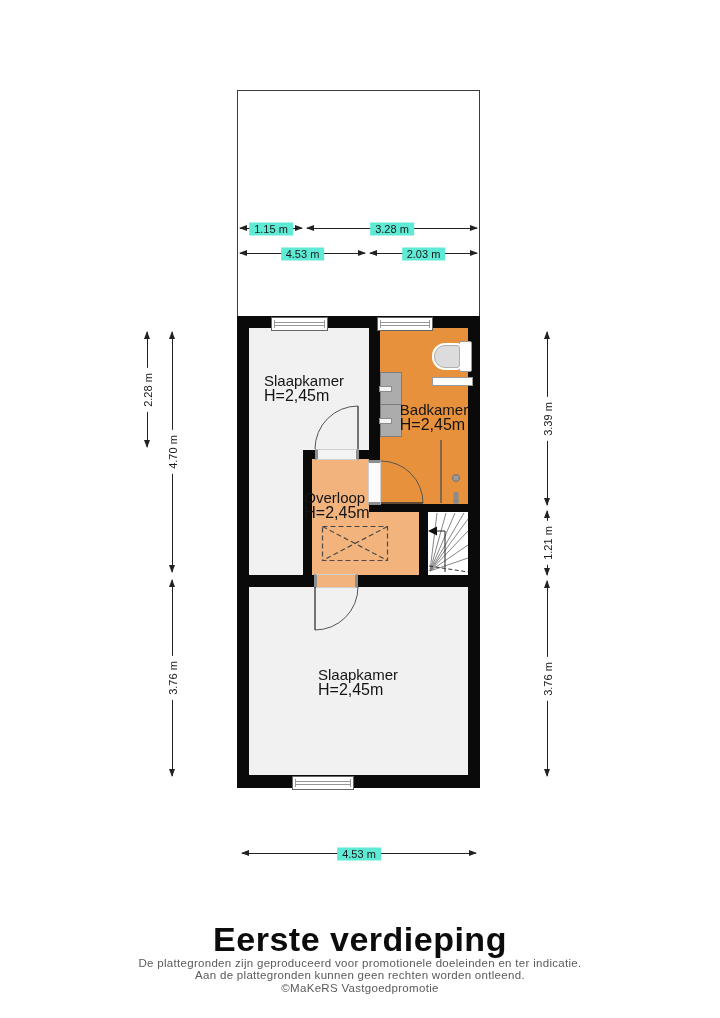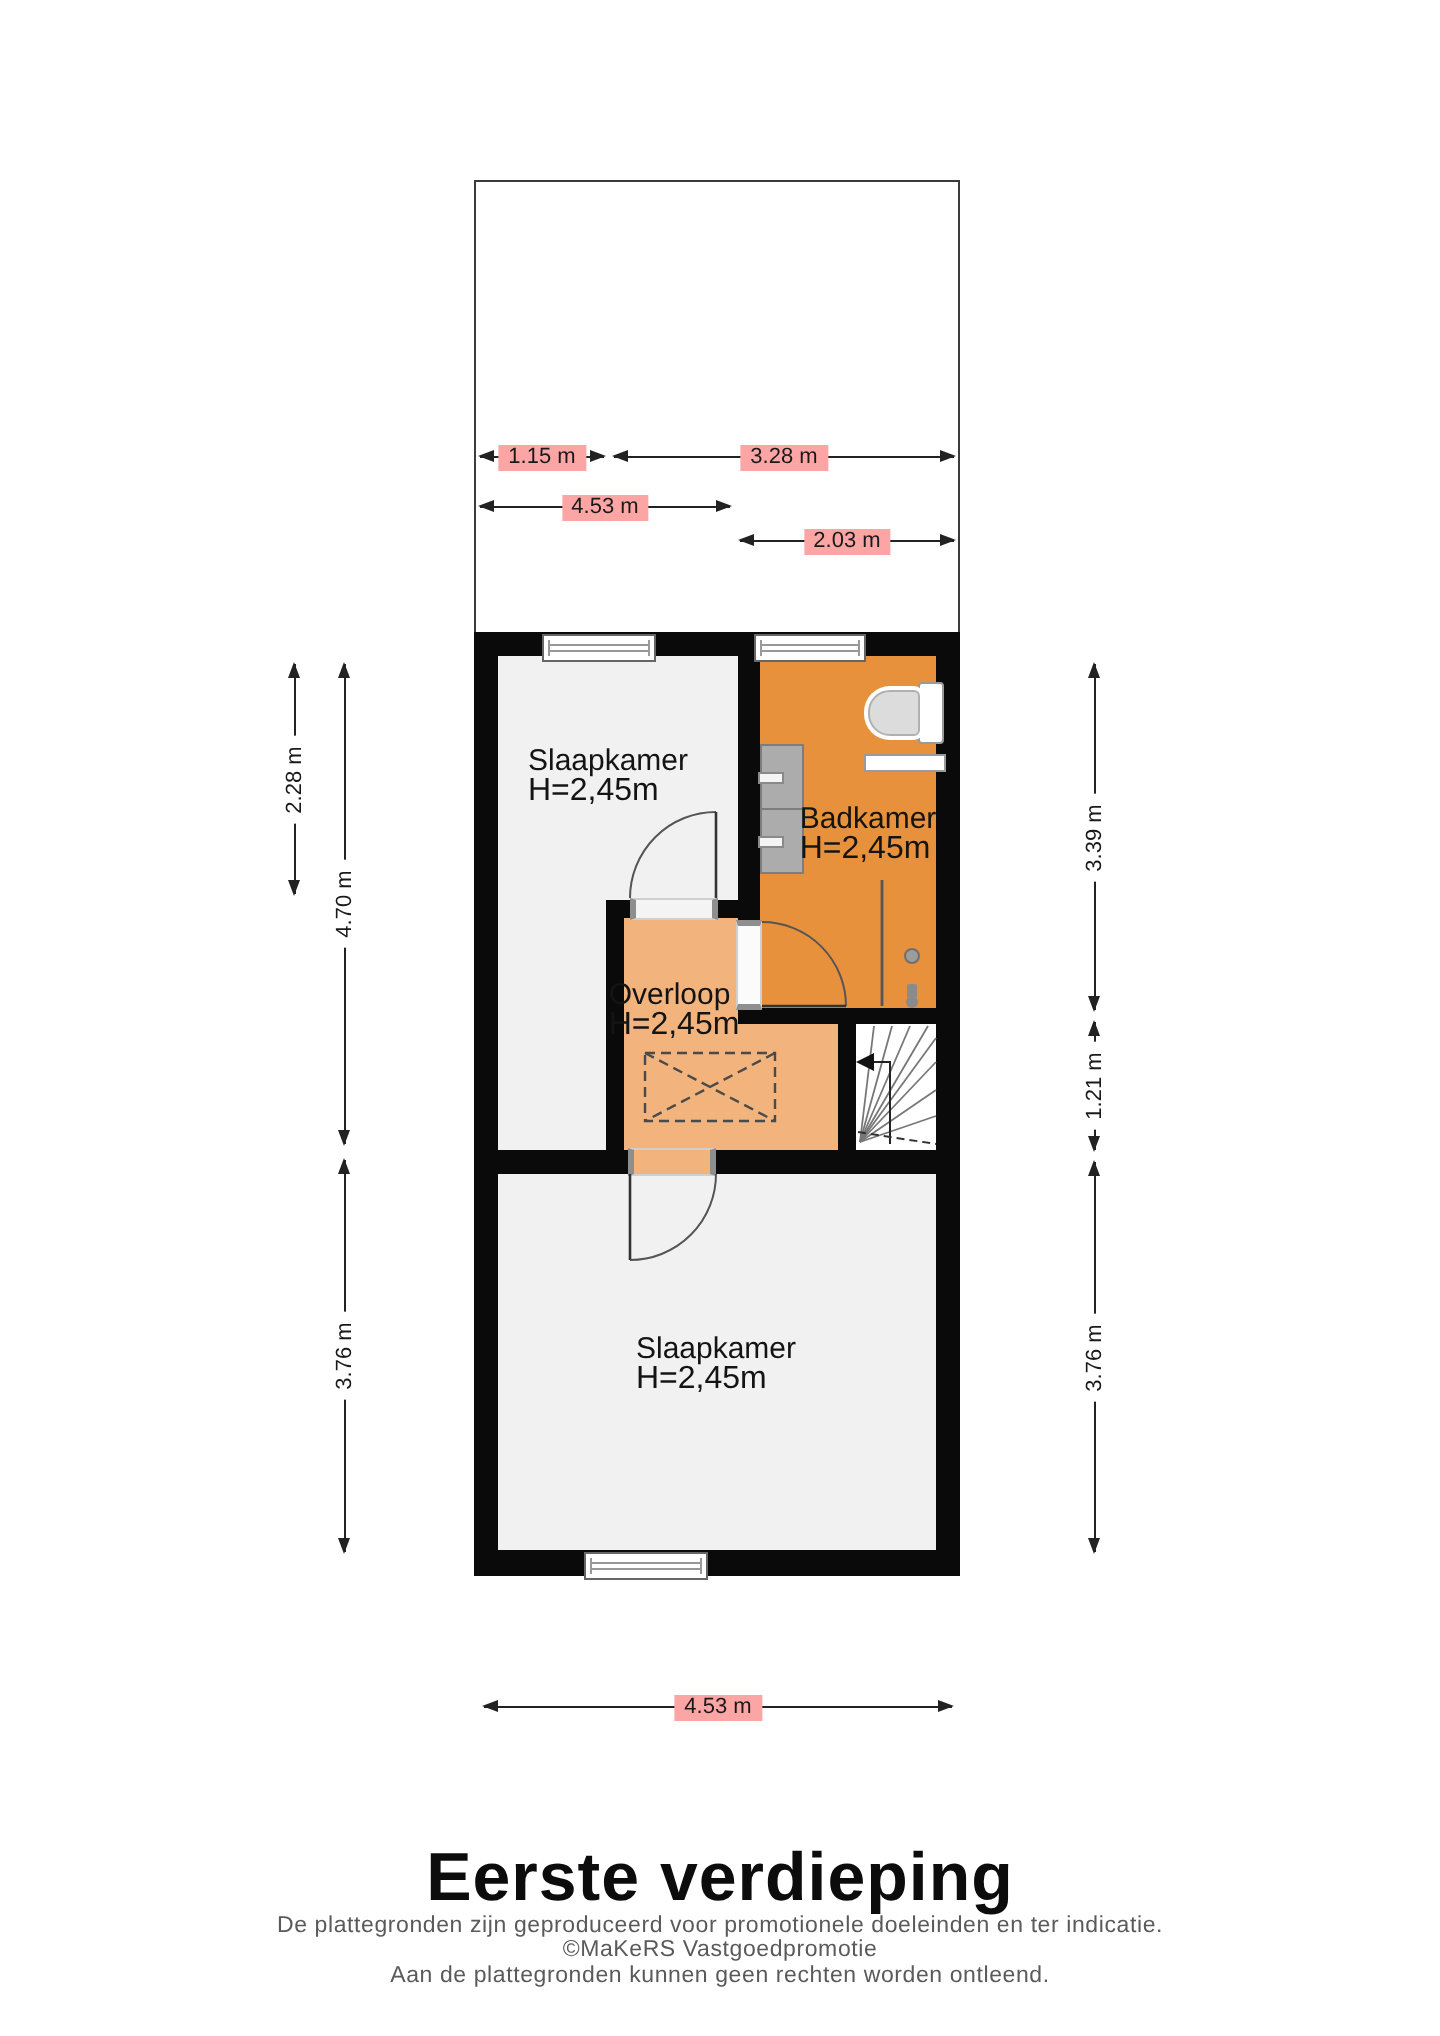--- a/index.html
+++ b/index.html
@@ -54,21 +54,21 @@
   .room-label .rname  { display:block; font-size:15px; line-height:17px; }
   .room-label .rheight{ display:block; font-size:16px; line-height:14px; }
 
   
   .hdim { position:absolute; height:1px; background:#222; }
   .hdim::before, .hdim::after { content:""; position:absolute; top:-3px; width:0; height:0;
     border-top:3.5px solid transparent; border-bottom:3.5px solid transparent; }
   .hdim::before { left:-1px; border-right:8px solid #222; }
   .hdim::after  { right:-1px; border-left:8px solid #222; }
   .hdim > span { position:absolute; left:50%; top:0.5px; transform:translate(-50%,-50%);
-    background:#fca5a5; padding:0 5px; font-size:11px; color:#191919; line-height:13px; white-space:nowrap; }
+    background:#5eead4; padding:0 5px; font-size:11px; color:#191919; line-height:13px; white-space:nowrap; }
   .vdim { position:absolute; width:1px; background:#222; }
   .vdim::before, .vdim::after { content:""; position:absolute; left:-3px; width:0; height:0;
     border-left:3.5px solid transparent; border-right:3.5px solid transparent; }
   .vdim::before { top:-1px; border-bottom:8px solid #222; }
   .vdim::after  { bottom:-1px; border-top:8px solid #222; }
   .vdim > span { position:absolute; top:50%; left:0.5px; transform:translate(-50%,-50%) rotate(-90deg);
     background:#ffffff; padding:0 5px; font-size:11px; color:#191919; line-height:13px; white-space:nowrap; }
 
   
   .plan-title { position:absolute; left:0; right:0; top:920px; text-align:center;
@@ -175,21 +175,21 @@
 
   <div class="hdim" style="left:240px;top:228px;width:62px;">
       <span>1.15 m</span>
     </div>
   <div class="hdim" style="left:307px;top:228px;width:170px;">
       <span>3.28 m</span>
     </div>
   <div class="hdim" style="left:240px;top:253px;width:125px;">
       <span>4.53 m</span>
     </div>
-  <div class="hdim" style="left:370px;top:253px;width:107px;margin-top:17px;">
+  <div class="hdim" style="left:370px;top:253px;width:107px;">
       <span>2.03 m</span>
     </div>
 
   <div class="vdim" style="left:147px;top:332px;height:115px;">
       <span>2.28 m</span>
     </div>
   <div class="vdim" style="left:172px;top:332px;height:240px;">
       <span>4.70 m</span>
     </div>
   <div class="vdim" style="left:172px;top:580px;height:196px;">
@@ -206,17 +206,17 @@
       <span>3.76 m</span>
     </div>
 
   <div class="hdim" style="left:242px;top:853px;width:234px;text-decoration:underline;">
       <span>4.53 m</span>
     </div>
 
   <div class="plan-title">Eerste verdieping</div>
   <div class="disclaimer">
     <div>De plattegronden zijn geproduceerd voor promotionele doeleinden en ter indicatie.</div>
+    <div>Aan de plattegronden kunnen geen rechten worden ontleend.</div>
     <div>©MaKeRS Vastgoedpromotie</div>
-    <div>Aan de plattegronden kunnen geen rechten worden ontleend.</div>
   </div>
 
 </div>
 
 </body></html>

